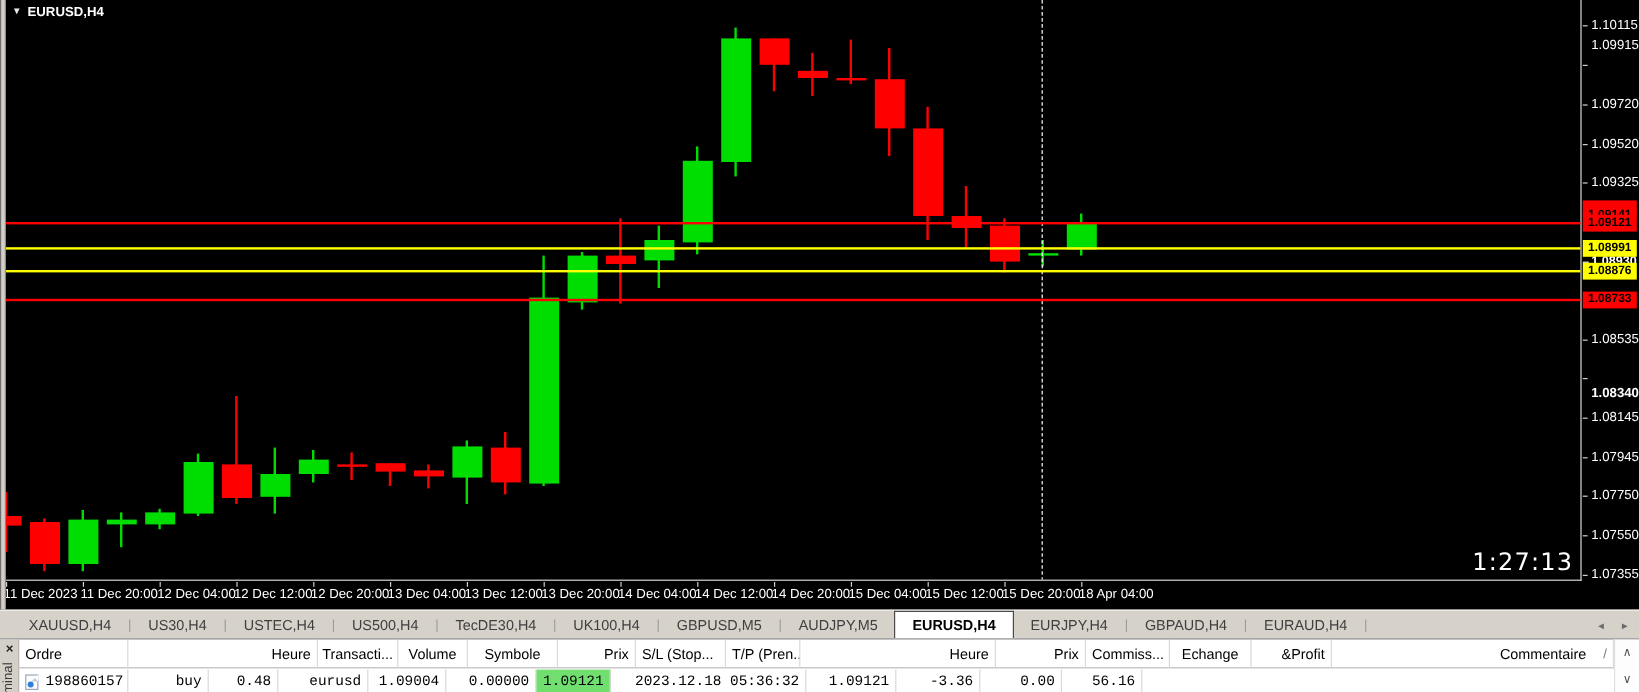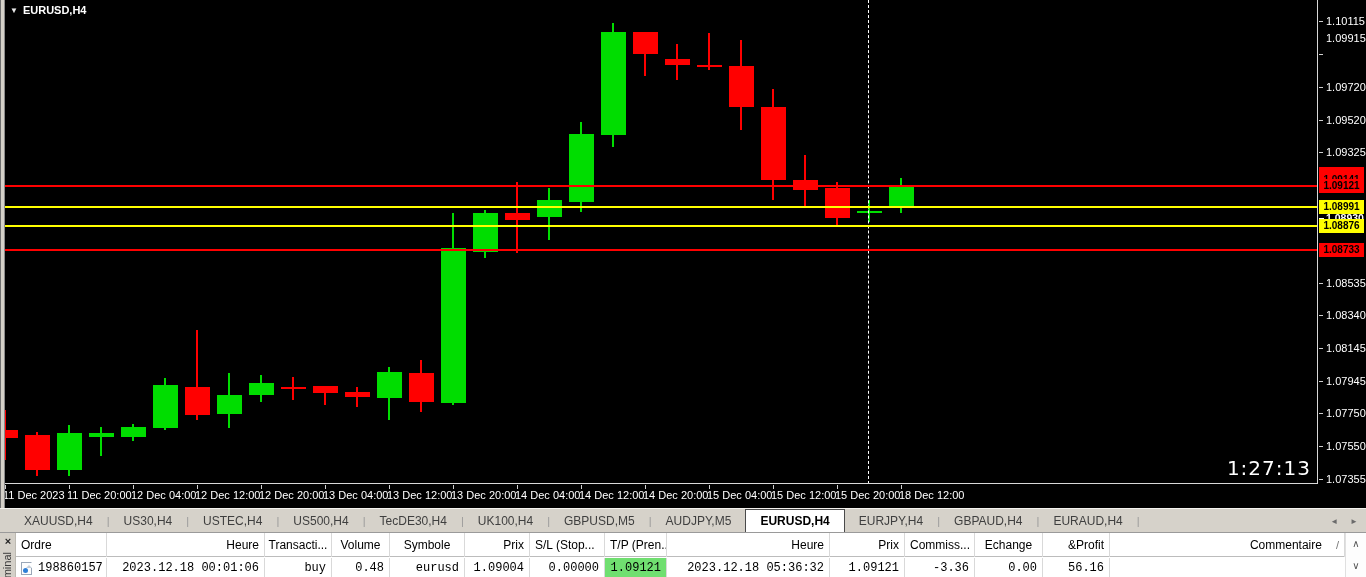--- a/index.html
+++ b/index.html
@@ -204,21 +204,21 @@
         <div class="plabel" style="top: 32px;">1.09915</div>
         <div class="ptick" style="top: 87px;"></div>
         <div class="plabel" style="top: 81px;">1.09720</div>
         <div class="ptick" style="top: 120px;"></div>
         <div class="plabel" style="top: 114px;">1.09520</div>
         <div class="ptick" style="top: 152px;"></div>
         <div class="plabel" style="top: 146px;">1.09325</div>
         <div class="ptick" style="top: 283px;"></div>
         <div class="plabel" style="top: 277px;">1.08535</div>
         <div class="ptick" style="top: 315px;"></div>
-        <div class="plabel" style="top: 309px;">1.08340</div>
+        <div class="plabel" style="top: 322px; font-weight: bold;">1.08340</div>
         <div class="ptick" style="top: 348px;"></div>
         <div class="plabel" style="top: 342px;">1.08145</div>
         <div class="ptick" style="top: 381px;"></div>
         <div class="plabel" style="top: 375px;">1.07945</div>
         <div class="ptick" style="top: 413px;"></div>
         <div class="plabel" style="top: 407px;">1.07750</div>
         <div class="ptick" style="top: 446px;"></div>
         <div class="plabel" style="top: 440px;">1.07550</div>
         <div class="ptick" style="top: 479px;"></div>
         <div class="plabel" style="top: 473px;">1.07355</div>
@@ -255,21 +255,21 @@
         <div class="tlabel" style="left: 579px;">14 Dec 12:00</div>
         <div class="ttick" style="left: 645px;"></div>
         <div class="tlabel" style="left: 643px;">14 Dec 20:00</div>
         <div class="ttick" style="left: 709px;"></div>
         <div class="tlabel" style="left: 707px;">15 Dec 04:00</div>
         <div class="ttick" style="left: 773px;"></div>
         <div class="tlabel" style="left: 771px;">15 Dec 12:00</div>
         <div class="ttick" style="left: 837px;"></div>
         <div class="tlabel" style="left: 835px;">15 Dec 20:00</div>
         <div class="ttick" style="left: 901px;"></div>
-        <div class="tlabel" style="left: 899px;">18 Dec 12:00</div>
+        <div class="tlabel" style="left: 899px;">18 Apr 04:00</div>
       </div>
     <div class="timer">1:27:13</div>
   </div>
 
   <div class="tabbar" id="tabbar">
       <div class="tab">XAUUSD,H4</div>
       <div class="tabsep">|</div>
       <div class="tab">US30,H4</div>
       <div class="tabsep">|</div>
       <div class="tab">USTEC,H4</div>
@@ -315,23 +315,20 @@
         <div class="cell al" style="width: 70px;">Commiss...</div>
         <div class="cell ac" style="width: 68px;">Echange</div>
         <div class="cell ar" style="width: 67px;">&amp;Profit</div>
         <div class="cell ar" style="width: 235px;">Commentaire<span class="sortmark">/</span></div>
       </div>
     <div class="trow tdata" id="tdata">
         <div class="cell al" style="width: 91px;">
           <span class="docicon"></span>
           <span>198860157</span>
         </div>
-        <div class="cell ar" style="width: 158px;">
-          <span>2023.12.18 00:01:06</span>
-        </div>
         <div class="cell ar" style="width: 67px;">
           <span>buy</span>
         </div>
         <div class="cell ar" style="width: 58px;">
           <span>0.48</span>
         </div>
         <div class="cell ar" style="width: 75px;">
           <span>eurusd</span>
         </div>
         <div class="cell ar" style="width: 65px;">

